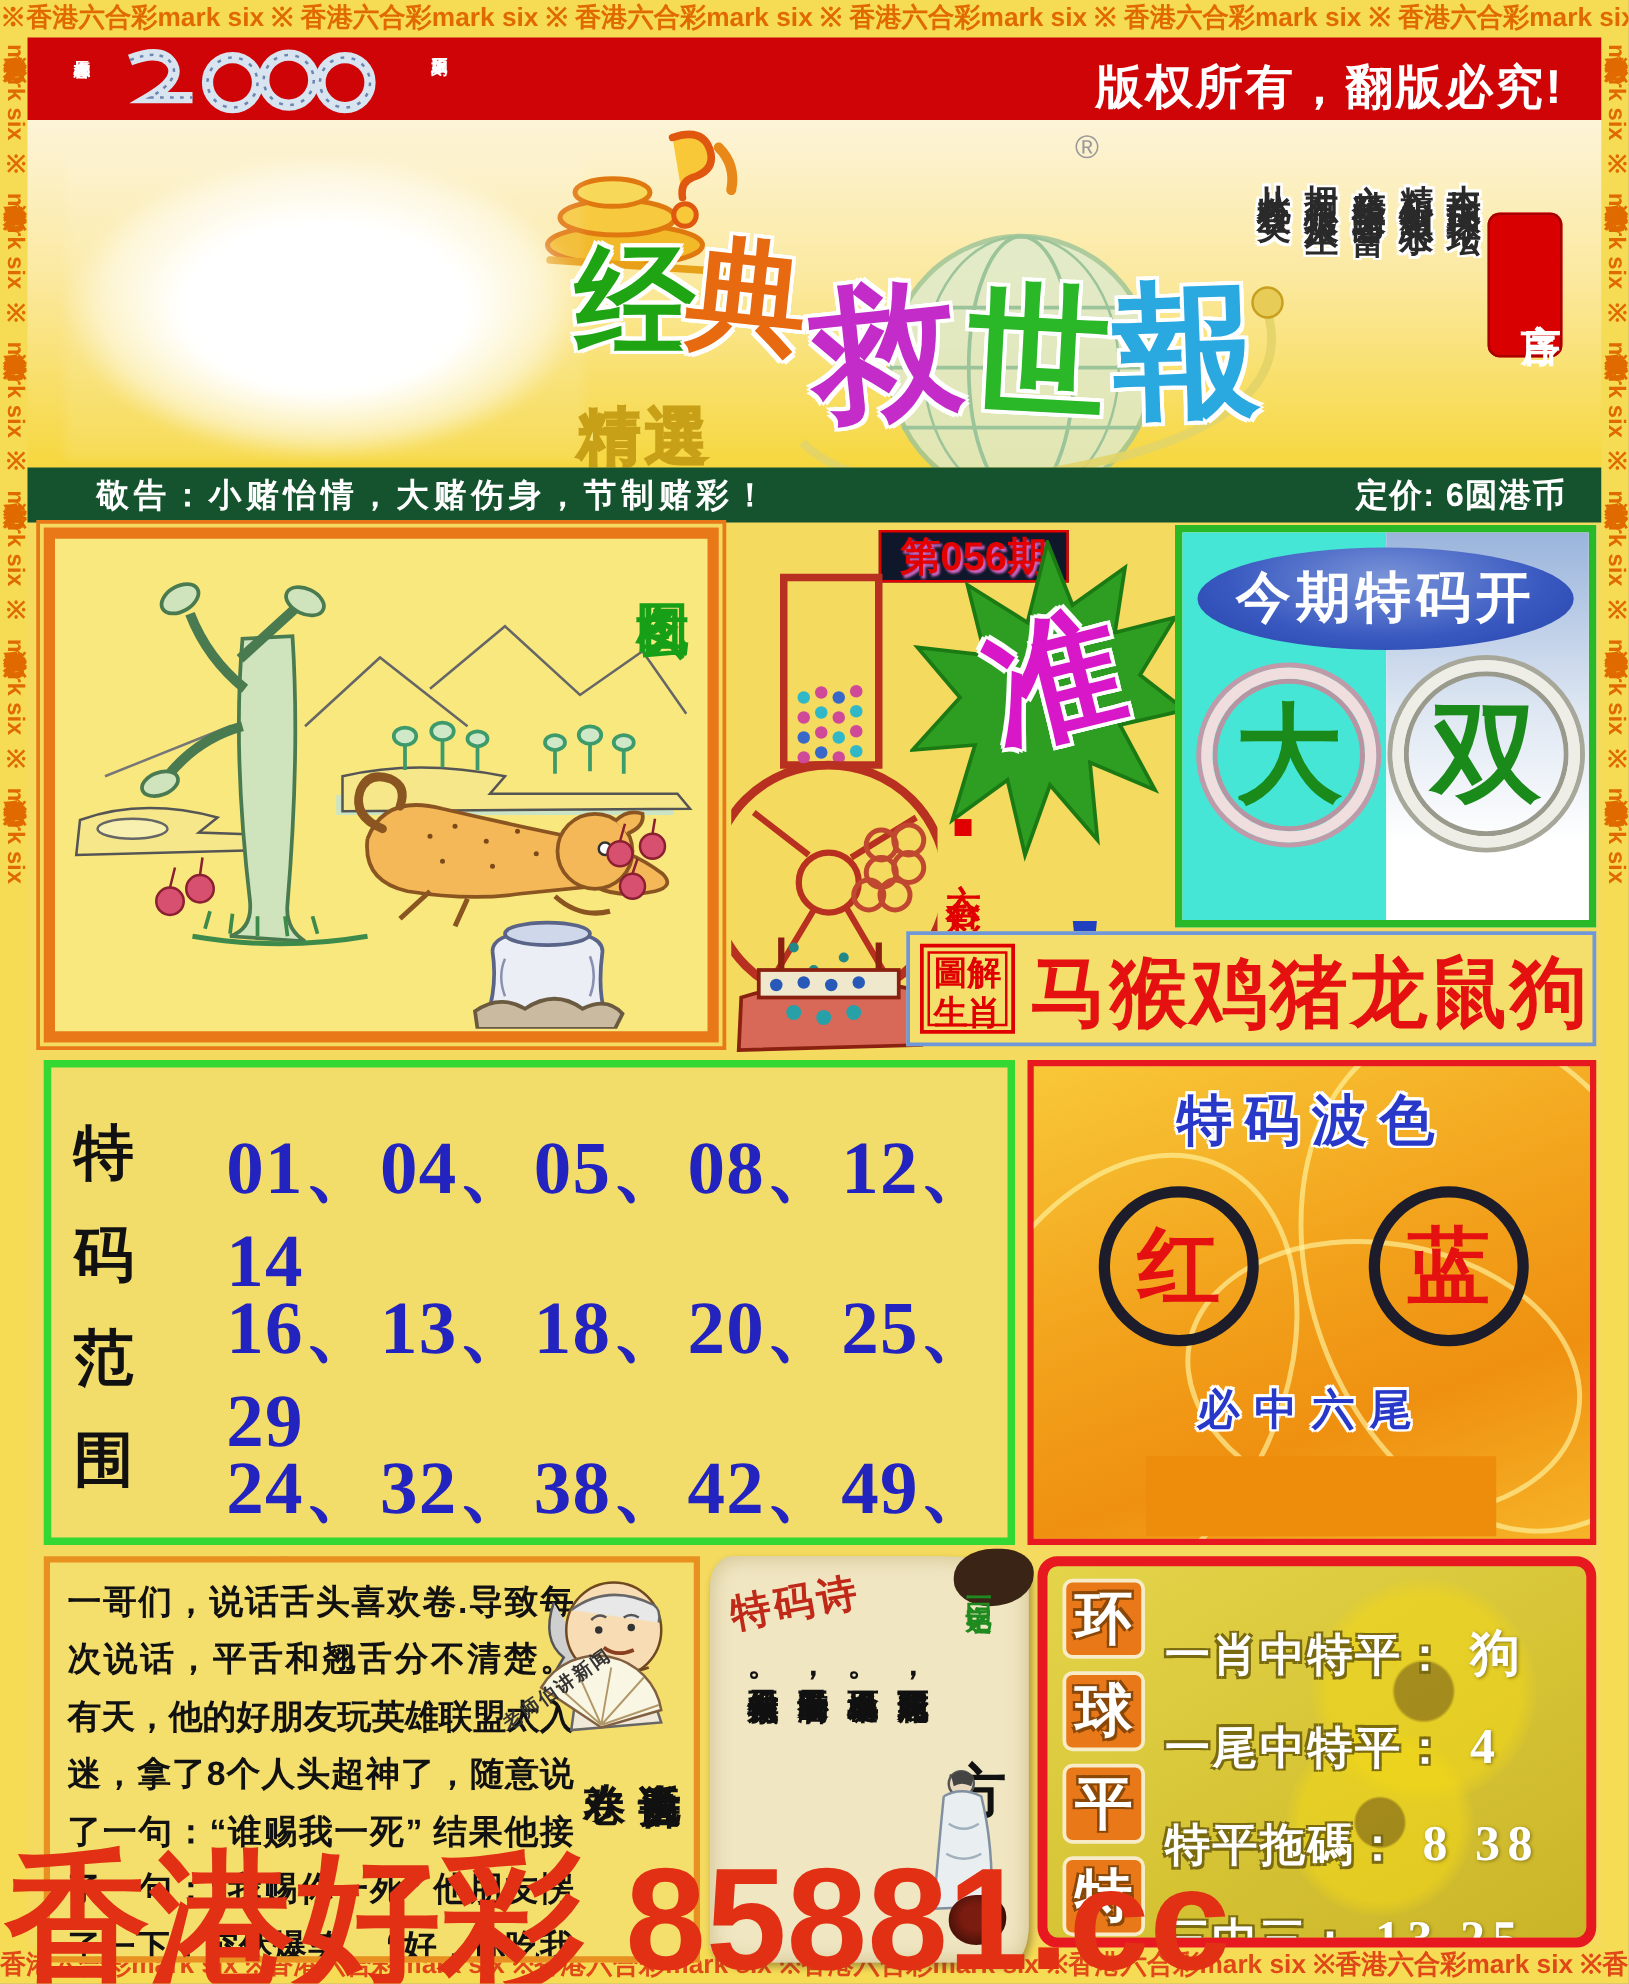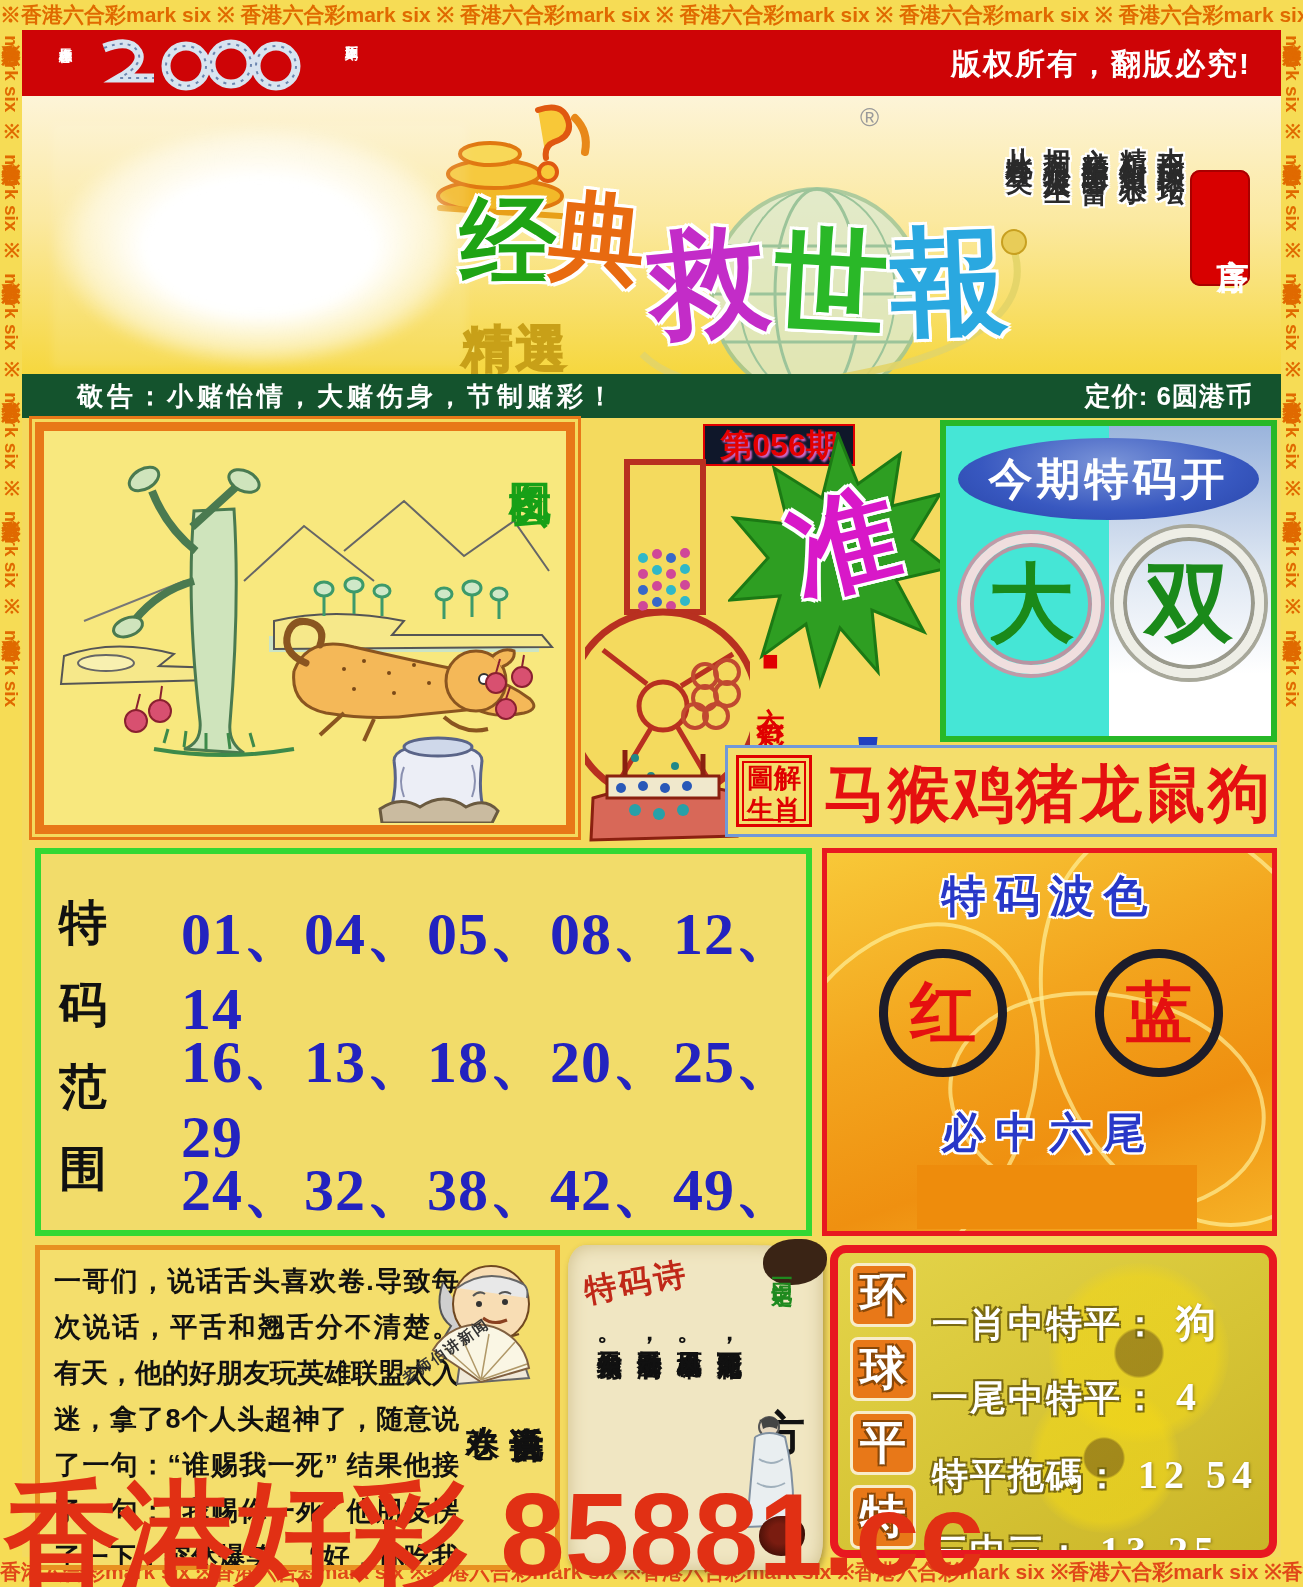--- a/index.html
+++ b/index.html
@@ -15,21 +15,21 @@
   
   .marquee { color:#e06a00; font-weight:bold; font-size:21px; overflow:hidden; white-space:nowrap; background:#f6dc55; }
   #frame-top { left:0; top:0; width:1303px; height:30px; line-height:30px; }
   #frame-bottom { left:0; top:1557px; width:1303px; height:30px; line-height:30px; color:#e04818; }
   #frame-left, #frame-right { top:30px; width:22px; height:1527px; line-height:22px; font-size:19px; }
   #frame-left { left:0; } #frame-right { left:1281px; }
 
   
   #banner { left:22px; top:30px; width:1259px; height:66px; background:#ce0406; }
   #banner .vtxt { color:#fff; font-size:13px; font-weight:bold; line-height:14px; }
-  #copyright { right:30px; top:14px; color:#fff; font-size:30px; font-weight:bold; position:absolute; letter-spacing:2px; }
+  #copyright { right:30px; top:14px; color:#fff; font-size:38px; font-weight:bold; position:absolute; letter-spacing:2px; }
 
   
   #header { left:22px; top:96px; width:1259px; height:278px;
             background:linear-gradient(#fdf4d8 0%, #fbe9a0 45%, #f6d73e 100%); overflow:hidden; }
   #whitewash { left:30px; top:28px; width:415px; height:244px;
                background:radial-gradient(closest-side, #ffffff 55%, rgba(255,255,255,0.55) 85%, rgba(255,255,255,0.1));
                filter:blur(4px); }
   .bigchar { font-weight:bold; line-height:1; }
   #ch-jing { left:438px; top:98px; font-size:96px; color:#1fa414; }
   #ch-dian { left:528px; top:94px; font-size:96px; color:#e86a10; transform:rotate(6deg); }
@@ -89,21 +89,21 @@
   .range-row { position:absolute; left:140px; width:620px; color:#2323bf; font-size:60px; font-weight:bold;
                font-family:"Liberation Serif", serif; letter-spacing:1px; }
 
   
   #wave-box { left:822px; top:848px; width:455px; height:388px; border:5px solid #e81820;
               background:linear-gradient(160deg,#f8c838 0%, #f3a51e 40%, #ef9010 70%, #f6b428 100%); overflow:hidden; }
   .swirl { position:absolute; border:4px solid rgba(255,245,160,0.65); border-radius:50%; }
   #wave-title { position:absolute; left:0; top:14px; width:100%; text-align:center; color:#2838c8; font-size:44px; font-weight:bold; letter-spacing:10px; }
   .wave-circle { position:absolute; top:96px; width:128px; height:128px; border:9px solid #1c1c2a; border-radius:50%;
                  display:flex; align-items:center; justify-content:center; font-size:66px; font-weight:bold; color:#e51010; }
-  #wave-sub { position:absolute; left:0; top:252px; width:100%; text-align:center; color:#2838c8; font-size:42px; font-weight:bold; letter-spacing:12px; }
+  #wave-sub { position:absolute; left:0; top:252px; width:100%; text-align:center; color:#2838c8; font-size:34px; font-weight:bold; letter-spacing:12px; }
   #wave-band { position:absolute; left:90px; top:312px; width:280px; height:64px; background:#ee8c0c; }
   #wave-digits { position:absolute; left:18px; top:306px; width:420px; display:flex; justify-content:space-between;
                  color:#e82810; font-size:70px; font-weight:bold; font-family:"Liberation Serif", serif; }
 
   
   #joke-box { left:35px; top:1245px; width:525px; height:325px; background:#f4de6c; border:5px solid #e89020; overflow:hidden; }
   #joke-text { position:absolute; left:14px; top:8px; width:405px; color:#111; font-size:27px; font-weight:bold; line-height:46px; text-align:justify; }
   #joke-title-v { position:absolute; right:6px; top:150px; height:172px; font-size:34px; font-weight:bold; color:#111; line-height:44px; }
   #fan-label { position:absolute; right:58px; top:92px; transform:rotate(-35deg); font-size:15px; font-weight:bold; color:#333; letter-spacing:2px; }
 
@@ -410,21 +410,21 @@
     <div class="tile" style="top:84px;">球</div>
     <div class="tile" style="top:158px;">平</div>
     <div class="tile" style="top:232px;">特</div>
     <div class="tip-row" style="top:18px;">
       <span class="tip-label">一肖中特平：</span><span class="tip-value">狗</span>
     </div>
     <div class="tip-row" style="top:96px;">
       <span class="tip-label">一尾中特平：</span><span class="tip-value">4</span>
     </div>
     <div class="tip-row" style="top:174px;">
-      <span class="tip-label">特平拖碼：</span><span class="tip-value">12  54</span>
+      <span class="tip-label">特平拖碼：</span><span class="tip-value">8  38</span>
     </div>
     <div class="tip-row" style="top:250px;">
       <span class="tip-label">三中三：</span><span class="tip-value">13 25 39</span>
     </div>
   </div>
 
   <div class="abs" id="watermark">香港好彩 85881.cc</div>
 
 </div>
 

